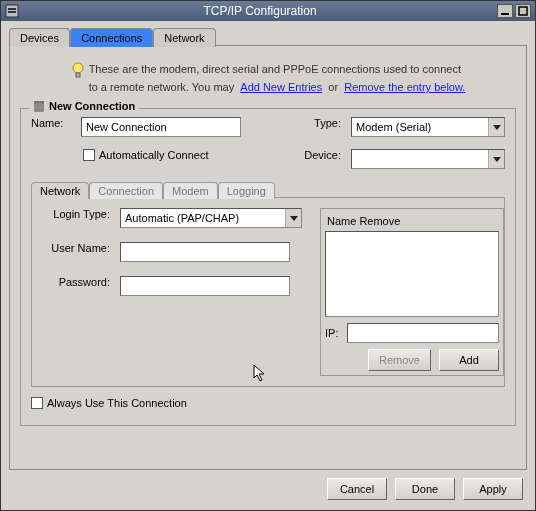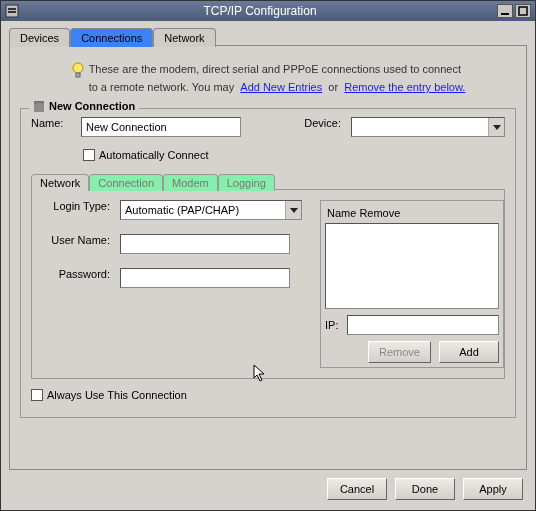--- a/index.html
+++ b/index.html
@@ -30,21 +30,21 @@
 .combo .combo-btn { width: 16px; height: 100%; border-left: 1px solid #aaa; display: flex; align-items: center; justify-content: center; background: #d6d3ce; }
 .down-tri { width: 0; height: 0; border-left: 4px solid transparent; border-right: 4px solid transparent; border-top: 5px solid #222; }
 .checkbox { width: 12px; height: 12px; border: 1px solid #555; background: #fff; display: inline-block; margin-right: 4px; vertical-align: middle; }
 .labelwrap { display: inline-flex; align-items: center; cursor: default; }
 .toprow { display: flex; gap: 20px; align-items: flex-start; }
 .col { display: flex; flex-direction: column; gap: 6px; }
 .colL { flex: 1; }
 .colR { width: 210px; }
 .colR .row .lbl { min-width: 50px; text-align: right; padding-right: 4px;}
 .subtabs { display: flex; margin-top: 6px; position: relative; z-index: 2; }
-.subtab { padding: 2px 8px; border: 1px solid #999; border-bottom: none; background: #86efac; border-top-left-radius: 4px; border-top-right-radius: 4px; cursor: default; position: relative; top: 1px; color: #777; }
+.subtab { padding: 2px 8px; border: 1px solid #999; border-bottom: none; background: #e5e5e5; border-top-left-radius: 4px; border-top-right-radius: 4px; cursor: default; position: relative; top: 1px; color: #777; }
 .subtab.active { background: #d6d3ce; color: #000; z-index: 3; }
 .subpanel { border: 1px solid #999; padding: 10px; display: flex; gap: 18px; margin-top: -1px; min-height: 190px; }
 .left { width: 260px; display: flex; flex-direction: column; gap: 8px; }
 .left .row .lbl { min-width: 72px; text-align: right; padding-right: 4px;}
 .right { flex: 1; display: flex; flex-direction: column; }
 .ns-box { border: 1px solid #999; padding: 4px; display: flex; flex-direction: column; flex: 1; }
 .ns-title { padding: 2px 2px 4px 2px; }
 .ns-list { flex: 1; background: #fff; border: 1px solid #888; border-top-color: #555; border-left-color: #555; }
 .iprow { display: flex; align-items: center; gap: 4px; margin-top: 6px; }
 .iprow .lbl { min-width: 18px; }
@@ -126,20 +126,29 @@
             </div>
             <div class="row" style="padding-left:52px">
               <span class="labelwrap">
                 <span class="checkbox"></span>
                 <span>Automatically Connect</span>
               </span>
             </div>
           </div>
           <div class="col colR">
             <div class="row">
+              <span class="lbl">Type:</span>
+              <div class="combo" style="flex:1">
+                <span class="combo-text">Modem (Serial)</span>
+                <span class="combo-btn">
+                    <span class="down-tri"></span>
+                  </span>
+              </div>
+            </div>
+            <div class="row">
               <span class="lbl">Device:</span>
               <div class="combo" style="flex:1">
                 <span class="combo-text"></span>
                 <span class="combo-btn">
                     <span class="down-tri"></span>
                   </span>
               </div>
             </div>
           </div>
         </div>

